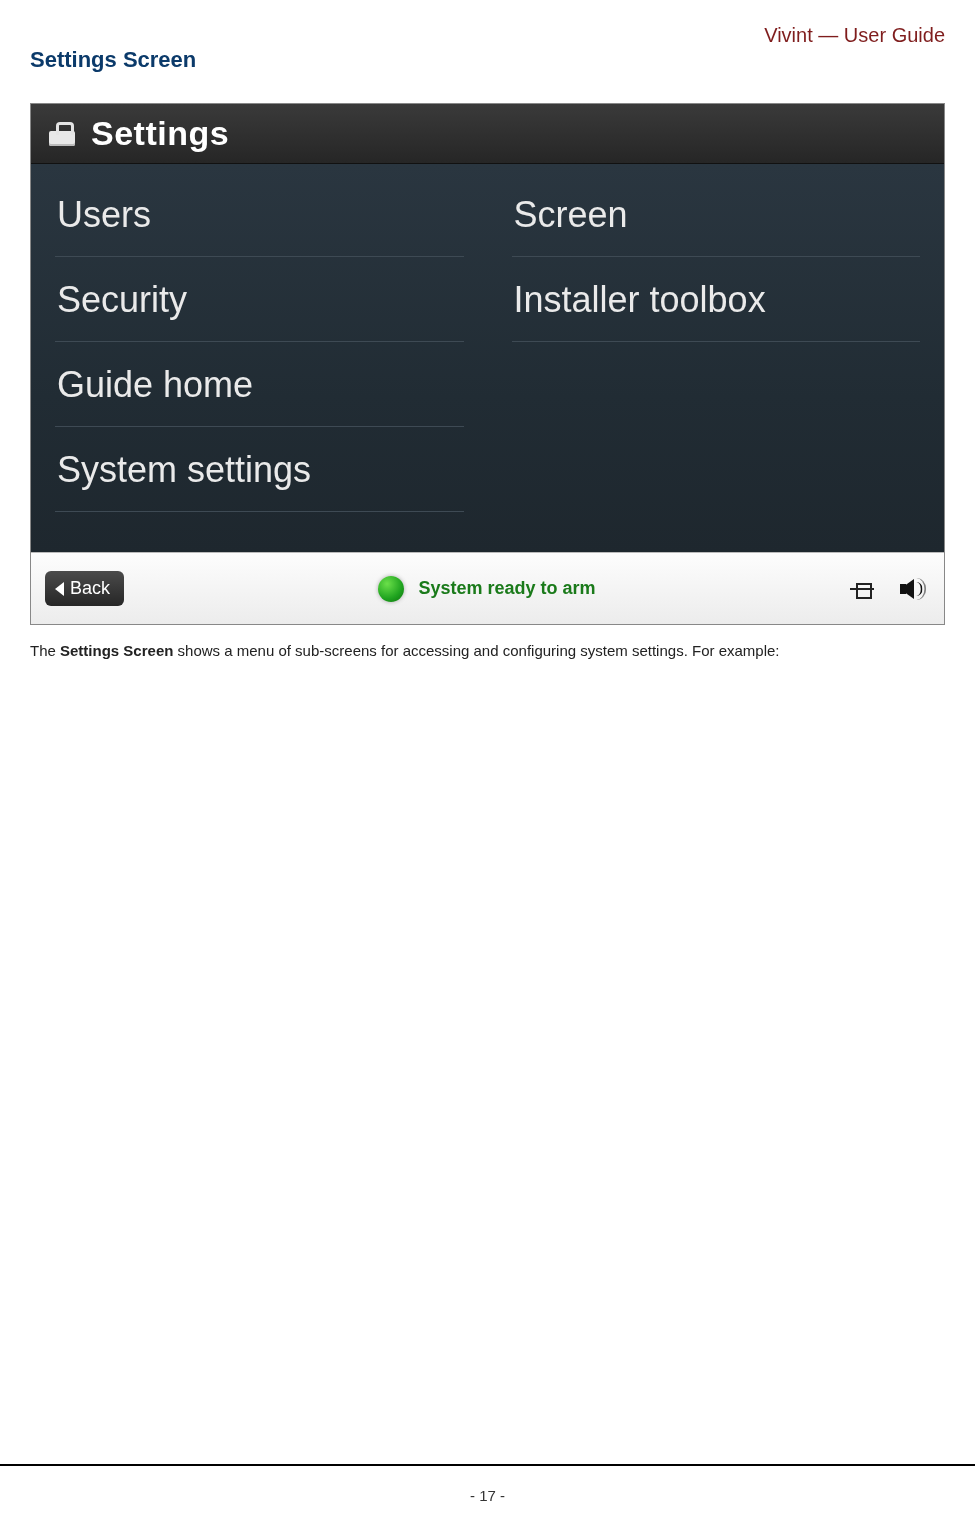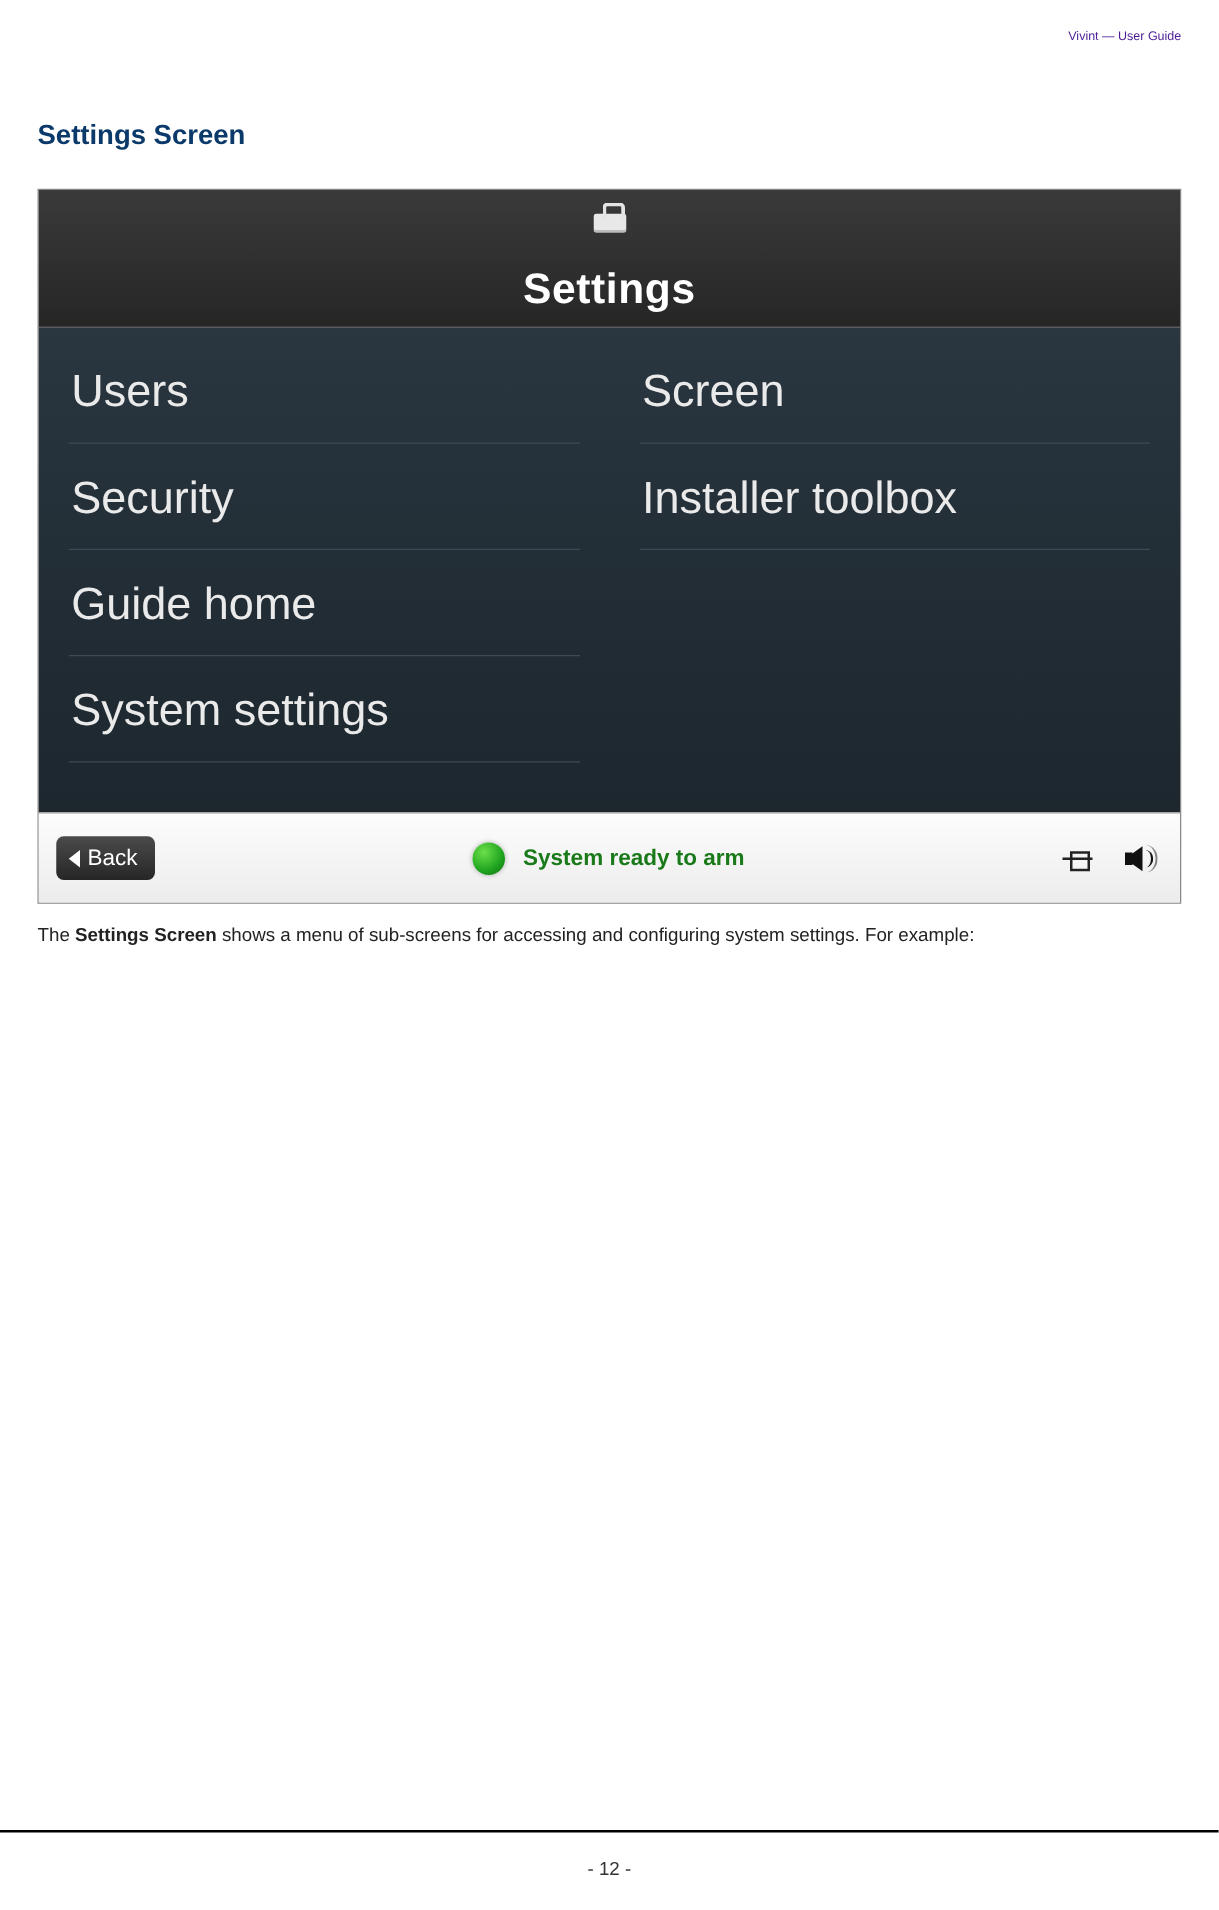--- a/index.html
+++ b/index.html
@@ -1,27 +1,26 @@
 <!DOCTYPE html>
 <html><head>
 <meta charset="utf-8">
 <style>
   * { box-sizing: border-box; margin: 0; padding: 0; }
   html, body { width: 975px; background: #fff; font-family: Arial, Helvetica, sans-serif; color: #222; }
   .page { width: 975px; padding: 20px 30px 0 30px; position: relative; min-height: 1528px; }
-  .running-header { text-align: right; font-size: 10px; color: #4c1d95; margin-bottom: 60px; padding-top: 4px; }
+  .running-header { text-align: right; font-size: 20px; color: #7f1d1d; padding-top: 4px; }
   .section-heading { font-size: 22px; font-weight: bold; color: #0b3a6a; margin-bottom: 30px; }
 
   .panel-shot { border: 1px solid #888; width: 100%; }
   .panel-titlebar {
     background: linear-gradient(#3a3a3a, #262626);
     color: #fff; display: flex; align-items: center;
-    padding: 10px 16px; gap: 26px;
+    padding: 10px 16px; gap: 14px;
     border-bottom: 1px solid #111;
-    flex-direction: column;
   }
   .toolbox-icon { width: 30px; height: 24px; position: relative; }
   .toolbox-icon::before {
     content: ""; position: absolute; left: 2px; right: 2px; bottom: 0;
     height: 15px; background: #e8e8e8; border-radius: 2px;
     box-shadow: inset 0 -2px 0 #bbb;
   }
   .toolbox-icon::after {
     content: ""; position: absolute; left: 9px; top: 0; width: 12px; height: 10px;
     border: 3px solid #e4e4e4; border-bottom: none; border-radius: 4px 4px 0 0;
@@ -150,15 +149,15 @@
       </div>
     </div>
 
   </div>
 
   <p class="caption">
     <span>The </span><strong>Settings Screen</strong><span> shows a menu of sub-screens for accessing and configuring system settings. For example:</span>
   </p>
 
   <div class="page-rule"></div>
-  <div class="page-number">- 12 -</div>
+  <div class="page-number">- 17 -</div>
 
 </div>
 
 </body></html>

